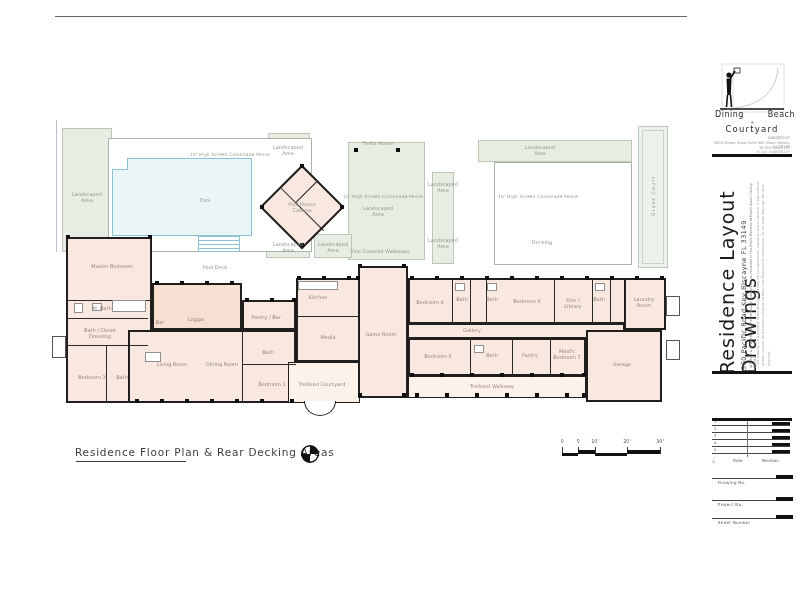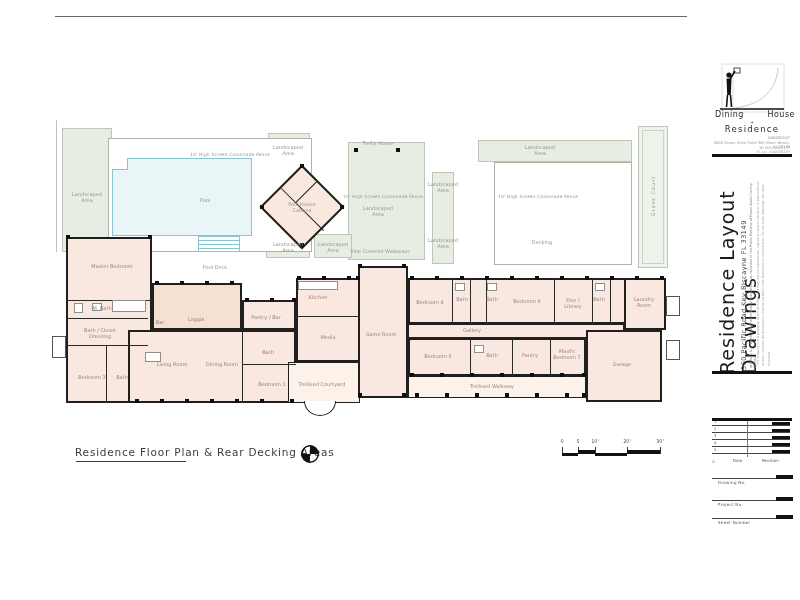--- a/index.html
+++ b/index.html
@@ -281,24 +281,24 @@
     <rect x="22" y="6" width="6" height="5" fill="none" stroke="#222" stroke-width="0.8"></rect>
     <circle cx="17" cy="13" r="2.6" fill="#111"></circle>
     <path d="M14.5,16.5 L19.5,16.5 L18.8,33 L15.2,33 Z" fill="#111"></path>
     <line x1="17.5" y1="18" x2="23" y2="9" stroke="#111" stroke-width="1.6"></line>
     <line x1="15.5" y1="33" x2="14.5" y2="45" stroke="#111" stroke-width="1.6"></line>
     <line x1="18.5" y1="33" x2="19.5" y2="45" stroke="#111" stroke-width="1.6"></line>
     <line x1="8" y1="47" x2="72" y2="47" stroke="#111" stroke-width="1.6"></line>
   </svg>
   <div id="firm-row">
     <span>Dining</span>
-    <span>House</span>
+    <span>Beach</span>
   </div>
   <div id="firm-plus">+</div>
-  <div id="firm-suffix">Residence</div>
+  <div id="firm-suffix">Courtyard</div>
   <div id="license">AA0000137</div>
   <div class="addr-line" style="top:141px">3000 Ocean Drive  Suite 300  Miami Beach, FL 33139</div>
   <div class="addr-line" style="top:145.5px">Tel 305.000.0137</div>
   <div class="addr-line" style="top:150px">FL Lic. AA0000137</div>
   <div class="bar" style="left:712px;top:154px;width:80px;height:3px;"></div>
 
   <div id="proj-title">Residence Layout Drawings</div>
   <div id="proj-addr">360 Pacific Road   Key Biscayne   FL   33149</div>
   <div id="legal-note">of Lots 3 &amp; 4, Block 3, Matheson Estate Subdivision, as recorded in the Public Records of Miami-Dade County, Florida</div>
   <div id="disclaimer">This drawing is the property of the architect and may not be reproduced, copied or used in whole or in part without written consent. All dimensions shall be verified in the field prior to construction. Do not scale drawings. All rights reserved.</div>

